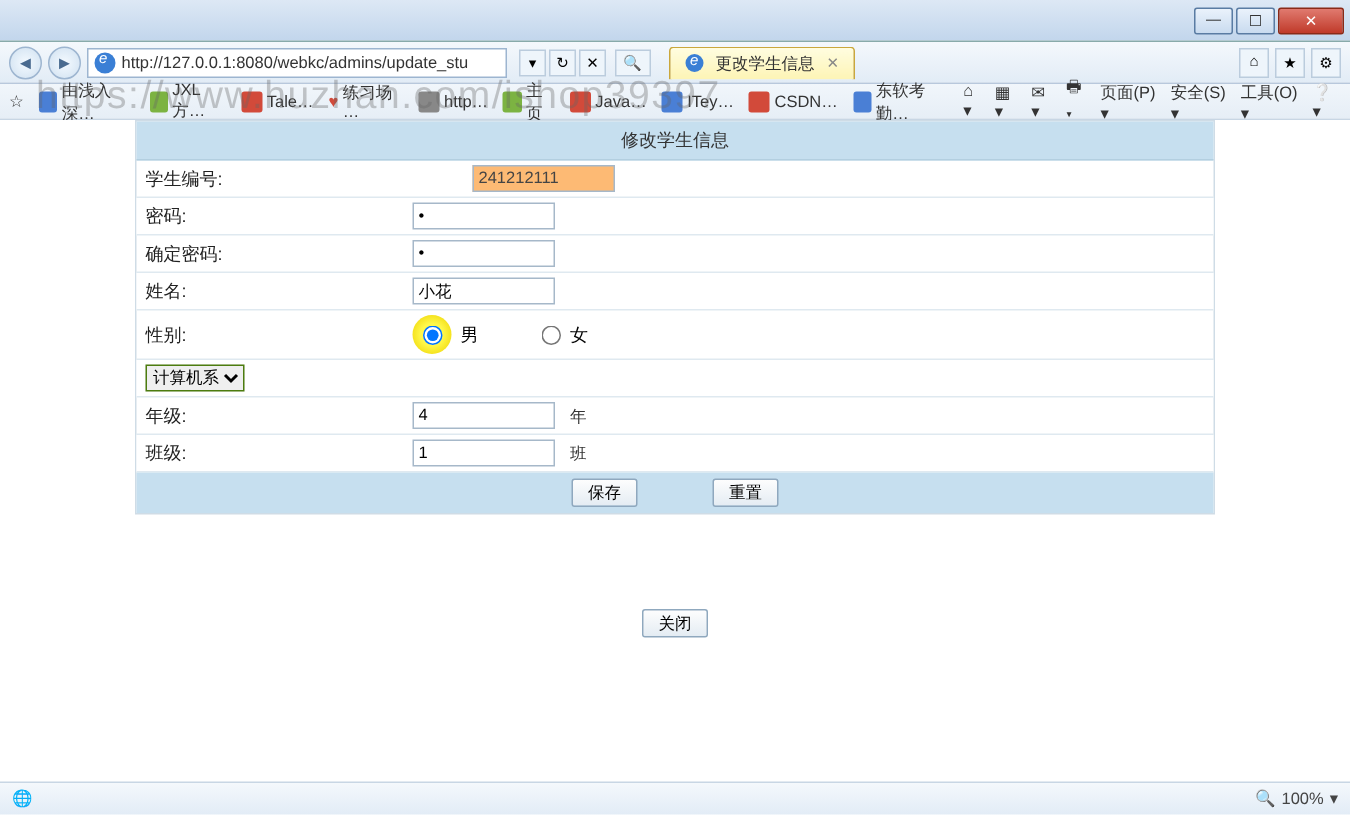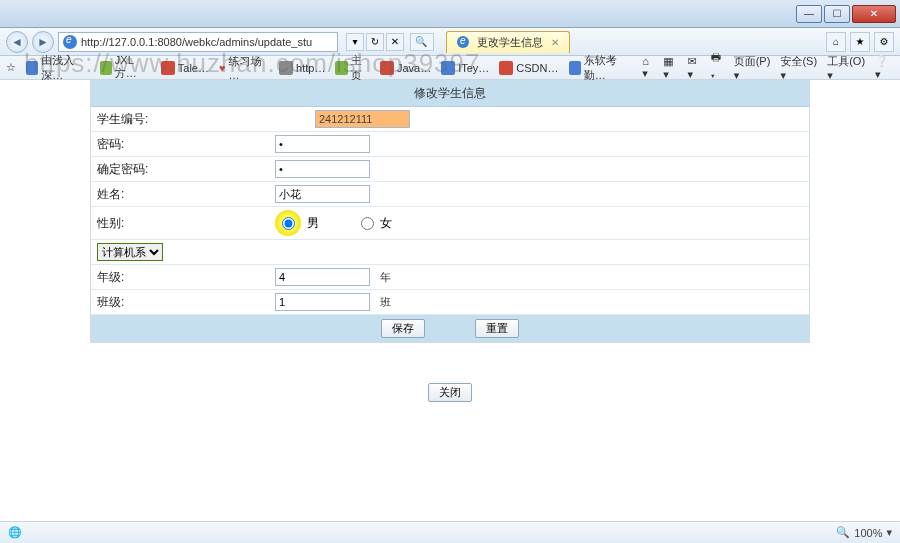--- a/index.html
+++ b/index.html
@@ -47,21 +47,21 @@
   .form-row { display:flex; border-bottom:1px solid #dfe9f0; min-height:24px; align-items:center; }
   .form-row:nth-child(odd){ background:#fff; }
   .form-label { width:178px; text-align:left; padding:1px 6px; font-size:12px; color:#222; }
   .form-field { flex:1; padding:3px 6px; display:flex; align-items:center; gap:6px; }
   .txt { width:95px; height:18px; border:1px solid #a6b8c9; font-size:11px; padding:0 3px; }
   .txt.ro { background:#fdba74; color:#444;margin-left:40px; }
   .sel { height:18px; border:1px solid #4d7c0f; font-size:11px; }
   .radio-hl { display:inline-flex; align-items:center; justify-content:center; width:26px; height:26px; background:radial-gradient(circle,#fff84a 40%,#f5e320 70%,rgba(245,227,32,0)); border-radius:50%; }
   .btnrow { background:#c6dfef; text-align:center; padding:4px; display:flex; justify-content:center; gap:50px; }
   .btn { padding:1px 10px; border:1px solid #8fa8be; background:linear-gradient(#fdfdfd,#e4ecf3); font-size:11px; border-radius:2px; }
-  .closebox { text-align:center; margin-top:40px; }
+  .closebox { text-align:center; margin-top:63px; }
   
   
   .status { position:absolute; bottom:0; left:0; right:0; height:22px; background:linear-gradient(#f4f8fc,#e2ecf6); border-top:1px solid #c8d6e4; display:flex; align-items:center; padding:0 8px; font-size:11px; color:#444; }
   .status .zoom { margin-left:auto; display:flex; align-items:center; gap:4px; }
   
   .suffix { font-size:11px; color:#333; margin-left:4px; }
 </style>
 </head>
 <body>
 

